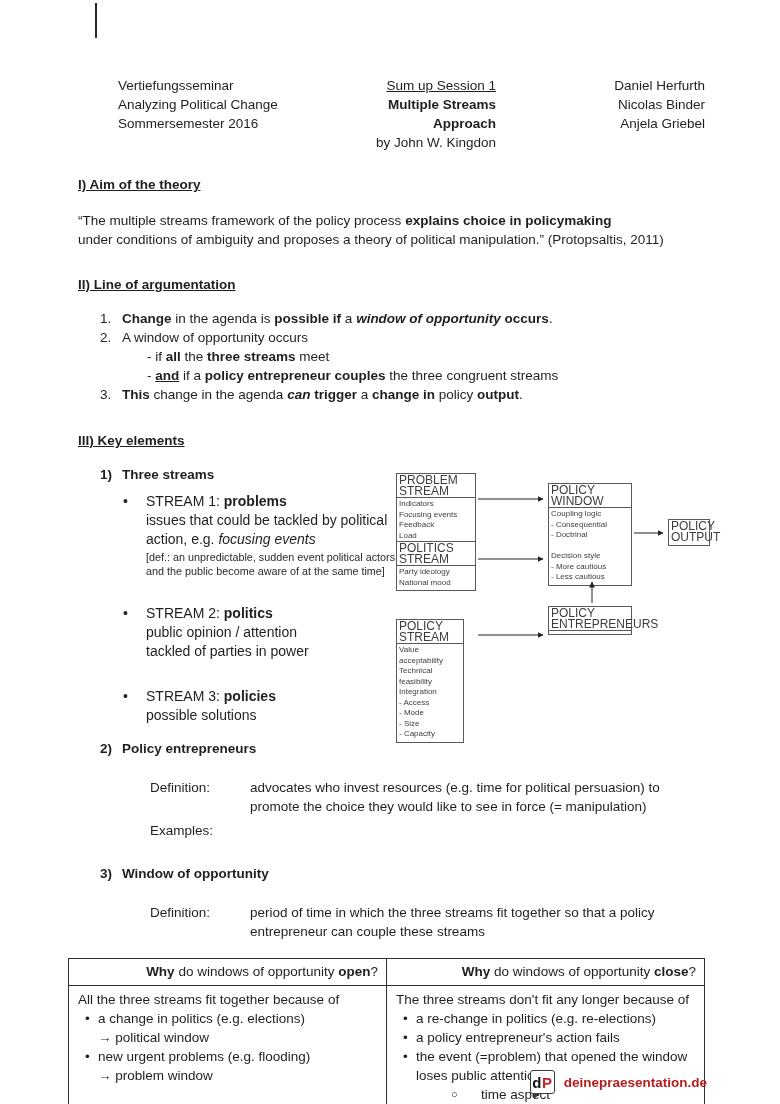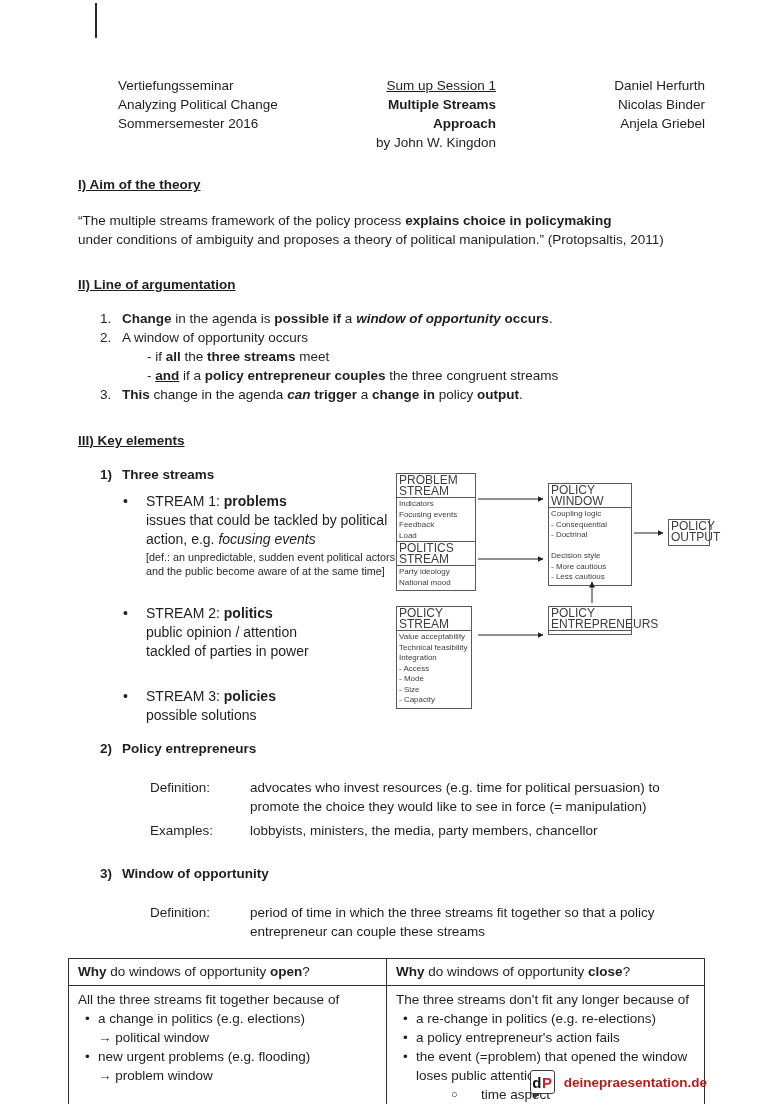--- a/index.html
+++ b/index.html
@@ -56,21 +56,21 @@
   
   .def-block { margin-top: 20px; }
   .def-row { display: flex; }
   .def-row .lbl { width: 100px; margin-left: 72px; flex: none; }
   .def-row .val { width: 412px; }
   .def-row + .def-row { margin-top: 5px; }
 
   
   .wtable { margin-top: 17px; margin-left: -10px; width: 637px; border: 1.5px solid #2f2f2f; display: grid; grid-template-columns: 318px 1fr; }
   .wcell { padding: 3px 8px 4px 9px; }
-  .wcell.h { border-bottom: 1.5px solid #2f2f2f; }
+  .wcell.h { border-bottom: 1.5px solid #2f2f2f; text-align: right; }
   .wcell.l { border-right: 1.5px solid #2f2f2f; }
   .wcell.bdy { min-height: 150px; padding-top: 4px; }
   .trow { display: flex; }
   .trow .m { width: 13px; flex: none; margin-left: 7px; }
   .trow .t { flex: 1; white-space: pre-line; }
   .tsub { margin-left: 20px; }
   .crow { display: flex; }
   .crow .m { width: 30px; flex: none; margin-left: 55px; text-align: left; font-size: 11px; }
   .crow .t { flex: 1; white-space: pre-line; }
 
@@ -172,21 +172,21 @@
         <div class="ditems">Indicators
 Focusing events
 Feedback
 Load</div>
       </div>
       <div class="dbox" style="left:0; top:68px; width:80px;">
         <div class="dtitle">POLITICS STREAM</div>
         <div class="ditems">Party ideology
 National mood</div>
       </div>
-      <div class="dbox" style="left:0; top:133px; width:76px;">
+      <div class="dbox" style="left:0; top:146px; width:68px;">
         <div class="dtitle">POLICY STREAM</div>
         <div class="ditems">Value acceptability
 Technical feasibility
 Integration
 - Access
 - Mode
 - Size
 - Capacity</div>
       </div>
       <div class="dbox" style="left:152px; top:10px; width:84px; min-height:94px;">
@@ -225,21 +225,20 @@
     <div class="no">2)</div>
     <div class="ttl">Policy entrepreneurs</div>
   </div>
   <div class="def-block">
     <div class="def-row">
       <div class="lbl">Definition:</div>
       <div class="val">advocates who invest resources (e.g. time for political persuasion) to promote the choice they would like to see in force (= manipulation)</div>
     </div>
     <div class="def-row">
       <div class="lbl">Examples:</div>
-      <div class="val">lobbyists, ministers, the media, party members, chancellor</div>
     </div>
   </div>
 
   <div class="ke-row" style="margin-top:24px;">
     <div class="no">3)</div>
     <div class="ttl">Window of opportunity</div>
   </div>
   <div class="def-block">
     <div class="def-row">
       <div class="lbl">Definition:</div>

